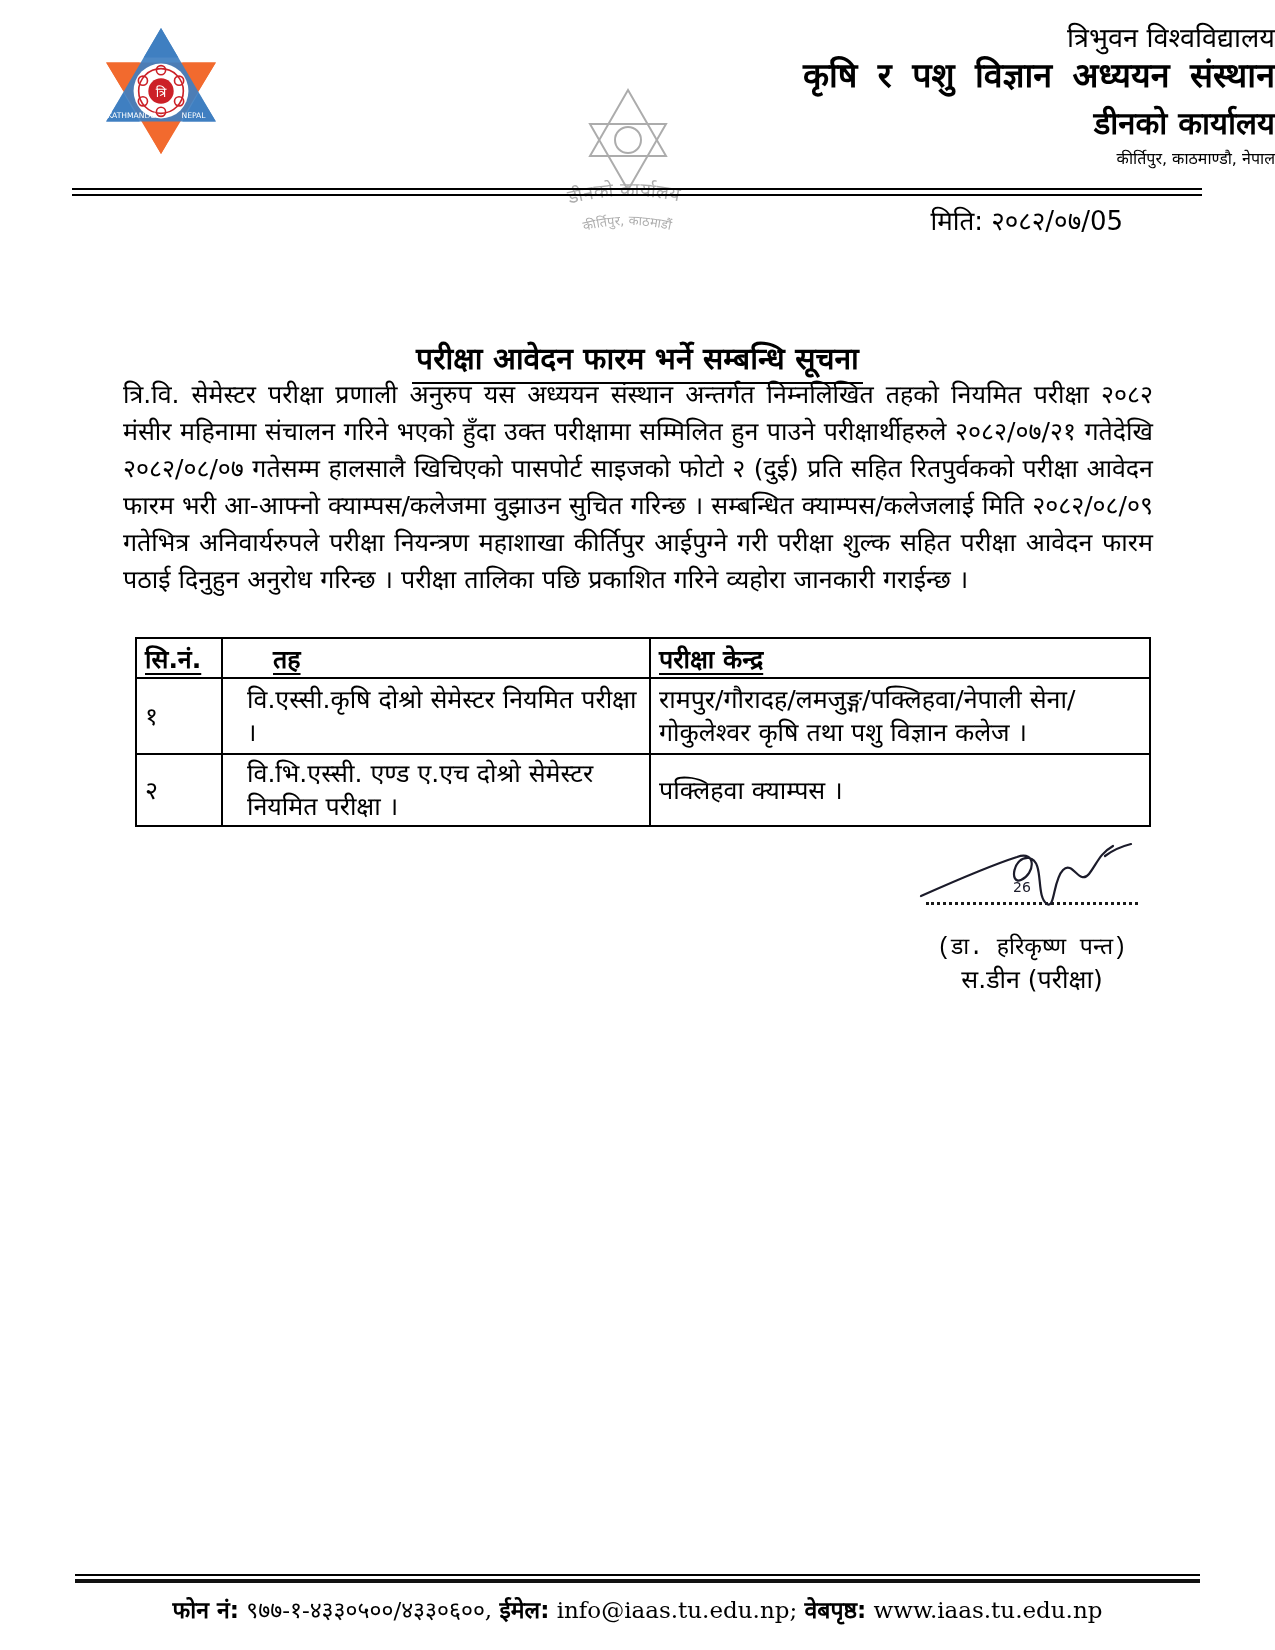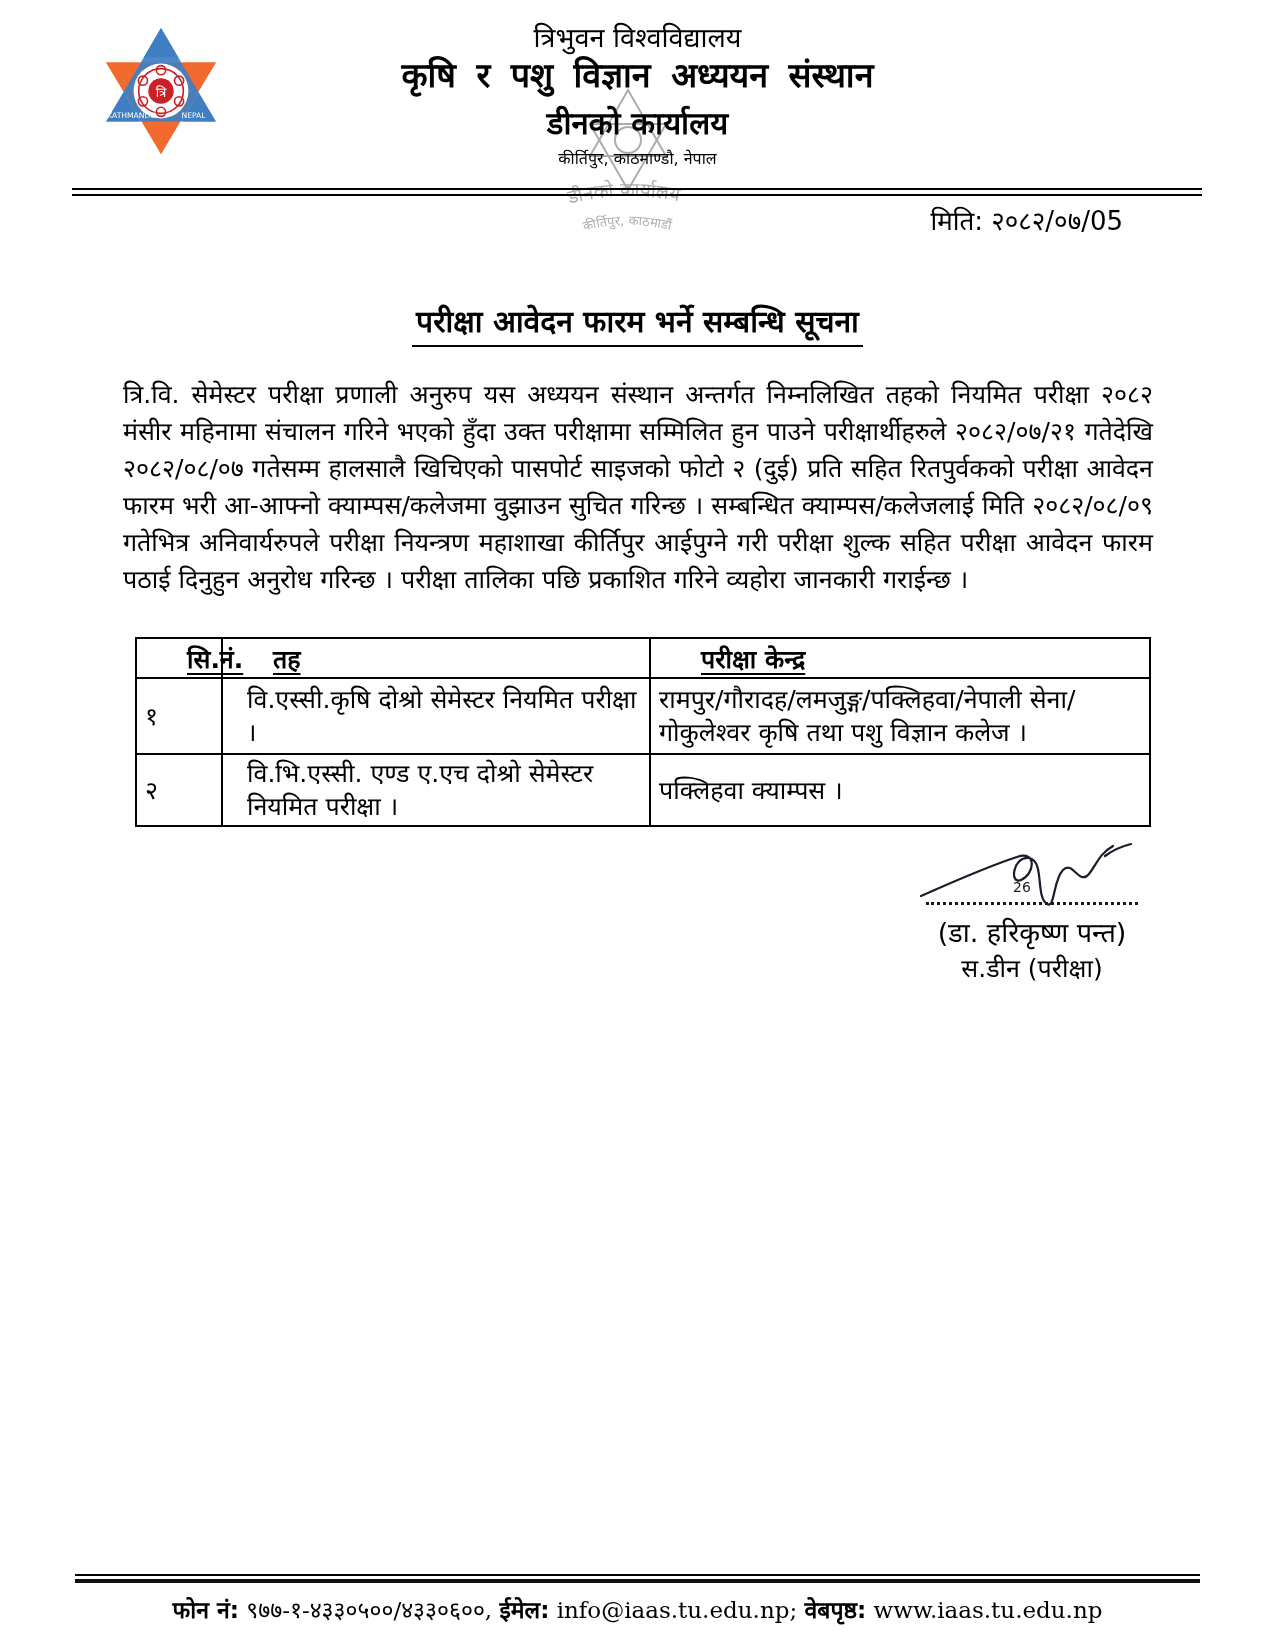--- a/index.html
+++ b/index.html
@@ -7,54 +7,54 @@
     position:relative;
     width:1275px;height:1650px;
     margin:0 auto;
     background:#ffffff;
     font-family:"DejaVu Sans","Liberation Sans",sans-serif;
     color:#000;
     overflow:hidden;
   }
   
   .logo{position:absolute;left:98px;top:26px;width:126px;height:130px;}
-  .head-block{position:absolute;left:0;top:22px;width:100%;text-align:center;line-height:1.15;}
+  .head-block{position:absolute;left:0;top:22px;width:100%;text-align:right;line-height:1.15;}
   .head-university{font-size:27px;margin:0;}
   .head-institute{font-size:34px;font-weight:bold;margin:6px 0 0 0;font-family:Liberation Mono, monospace;}
   .head-office{font-size:31px;font-weight:bold;margin:8px 0 0 0;}
   .head-address{font-size:16px;margin:8px 0 0 0;}
   .stamp{position:absolute;left:528px;top:86px;width:200px;height:160px;opacity:.55;}
   .top-rule{position:absolute;left:72px;top:188px;width:1130px;height:4px;
     border-top:2px solid #000;border-bottom:2px solid #000;}
   .date-line{position:absolute;right:152px;top:202px;font-size:26px;}
   
   .title-wrap{position:absolute;left:0;top:300px;width:100%;text-align:center;}
   .title{display:inline-block;font-size:30px;font-weight:bold;
-    border-bottom:2.5px solid #000;padding:0 4px 4px 4px;}
+    border-bottom:2.5px solid #000;padding:0 4px 4px 4px;margin-top:37px;}
   
   .body-para{position:absolute;left:123px;top:376px;width:1030px;
     font-size:25px;line-height:37px;text-align:justify;}
   
   .info-table{position:absolute;left:135px;top:637px;width:1014px;
     border-collapse:collapse;font-size:25px;table-layout:fixed;}
   .info-table th,.info-table td{border:2px solid #000;padding:2px 8px;vertical-align:middle;}
   .info-table th{font-weight:bold;text-align:left;height:34px;}
   .col-sn{width:86px;}
   .col-level{width:428px;}
   .col-center{width:500px;}
-  .hdr-u{text-decoration:underline;text-underline-offset:5px;text-decoration-thickness:2px;margin-left:42px;}
+  .hdr-u{text-decoration:underline;text-underline-offset:5px;text-decoration-thickness:2px;}
   .th-level span{margin-left:42px;}
   .row-1 td{height:70px;line-height:33px;}
   .row-2 td{height:66px;line-height:33px;}
   .cell-level{padding-left:24px !important;}
   
   .sig-block{position:absolute;right:118px;top:830px;width:250px;text-align:center;}
   .sig-svg{display:block;margin:0 auto -14px auto;}
   .sig-dots{width:212px;margin:0 auto;border-bottom:3px dotted #1a1a1a;height:0;}
-  .sig-name{font-size:27px;margin-top:8px;}
+  .sig-name{font-size:23px;margin-top:24px;font-family:Liberation Mono, monospace;}
   .sig-role{font-size:25px;}
   
   .footer-rule{position:absolute;left:75px;top:1574px;width:1125px;height:3px;
     border-top:2px solid #000;border-bottom:4px solid #111;}
   .footer-line{position:absolute;left:0;top:1593px;width:100%;text-align:center;
     font-size:23px;font-family:"DejaVu Serif","Liberation Serif",serif;}
   .footer-line b{font-family:"DejaVu Sans","Liberation Sans",sans-serif;}
 </style>
 </head>
 <body>

